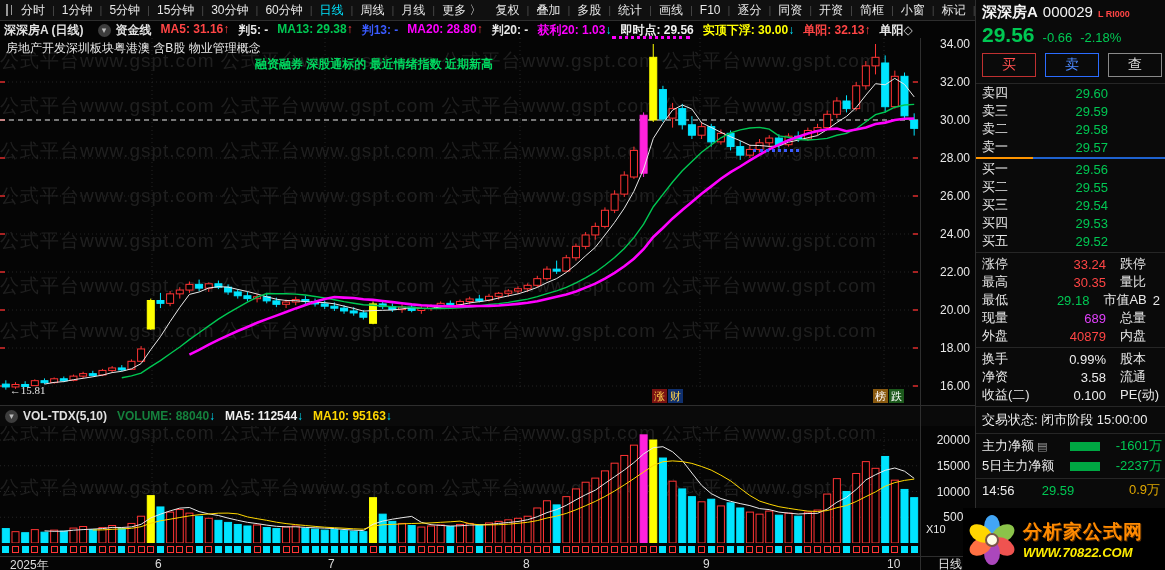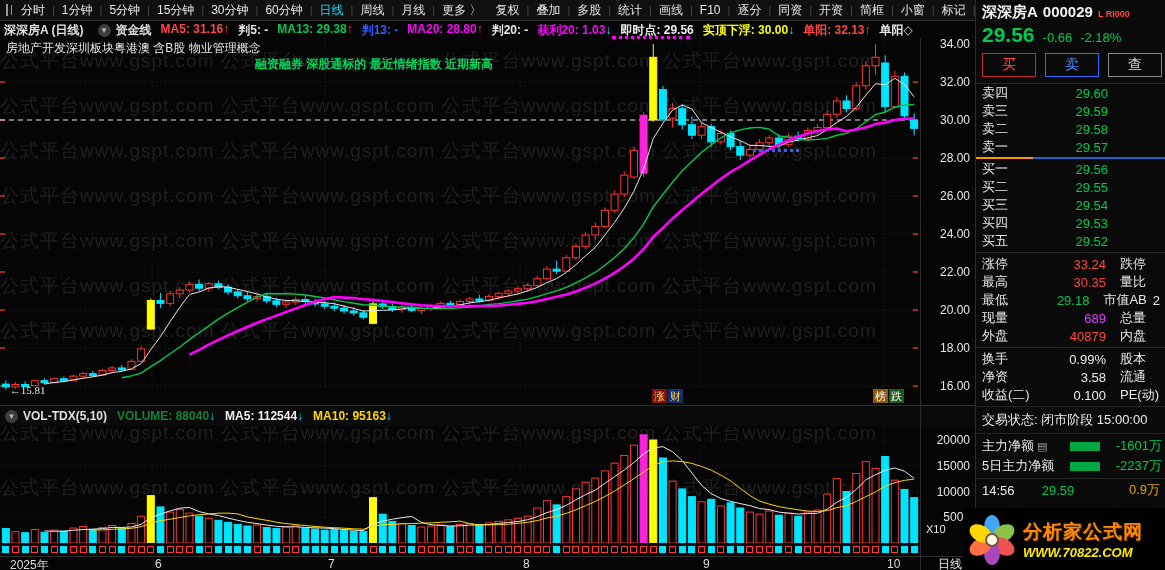--- a/index.html
+++ b/index.html
@@ -41,21 +41,21 @@
   
   .wm-line{position:absolute;left:0;width:918px;overflow:hidden;color:rgba(170,170,170,0.16);
            font-size:19px;white-space:nowrap;z-index:1;letter-spacing:1px;}
   .badge{padding:0 2px;height:14px;}
   .dots{position:absolute;z-index:6;height:0;}
   
   #rpanel{position:absolute;left:975px;top:0;width:190px;height:570px;background:#0a0a0a;
           border-left:1px solid #2e2e2e;z-index:5;font-size:13px;overflow:hidden;}
   #rp-title{display:flex;align-items:baseline;padding:3px 0 0 6px;white-space:nowrap;}
   #rp-name{font-size:15px;font-weight:bold;color:#f2f2f2;margin-right:5px;}
-  #rp-code{font-size:15px;font-weight:bold;color:#f2f2f2;margin-right:5px;}
+  #rp-code{font-size:15px;font-weight:normal;color:#f2f2f2;margin-right:5px;}
   #rp-badge{font-size:9px;color:#ff4545;font-weight:bold;}
   #rp-price-row{display:flex;align-items:baseline;padding:1px 0 0 6px;color:#00c853;}
   #rp-last{font-size:21px;font-weight:bold;margin-right:8px;}
   .rp-chg{font-size:13px;margin-right:8px;}
   #rp-buttons{display:flex;gap:9px;padding:6px 4px 6px 6px;border-bottom:1px solid #262626;}
   .rp-btn{flex:1;height:24px;display:flex;align-items:center;justify-content:center;
           font-size:14px;background:#0a0a0a;box-sizing:border-box;}
   .rp-btn.buy{border:1px solid #c03030;color:#ff5050;}
   .rp-btn.sell{border:1px solid #2b6cff;color:#4d8aff;}
   .rp-btn.query{border:1px solid #8a8a8a;color:#e0e0e0;}

